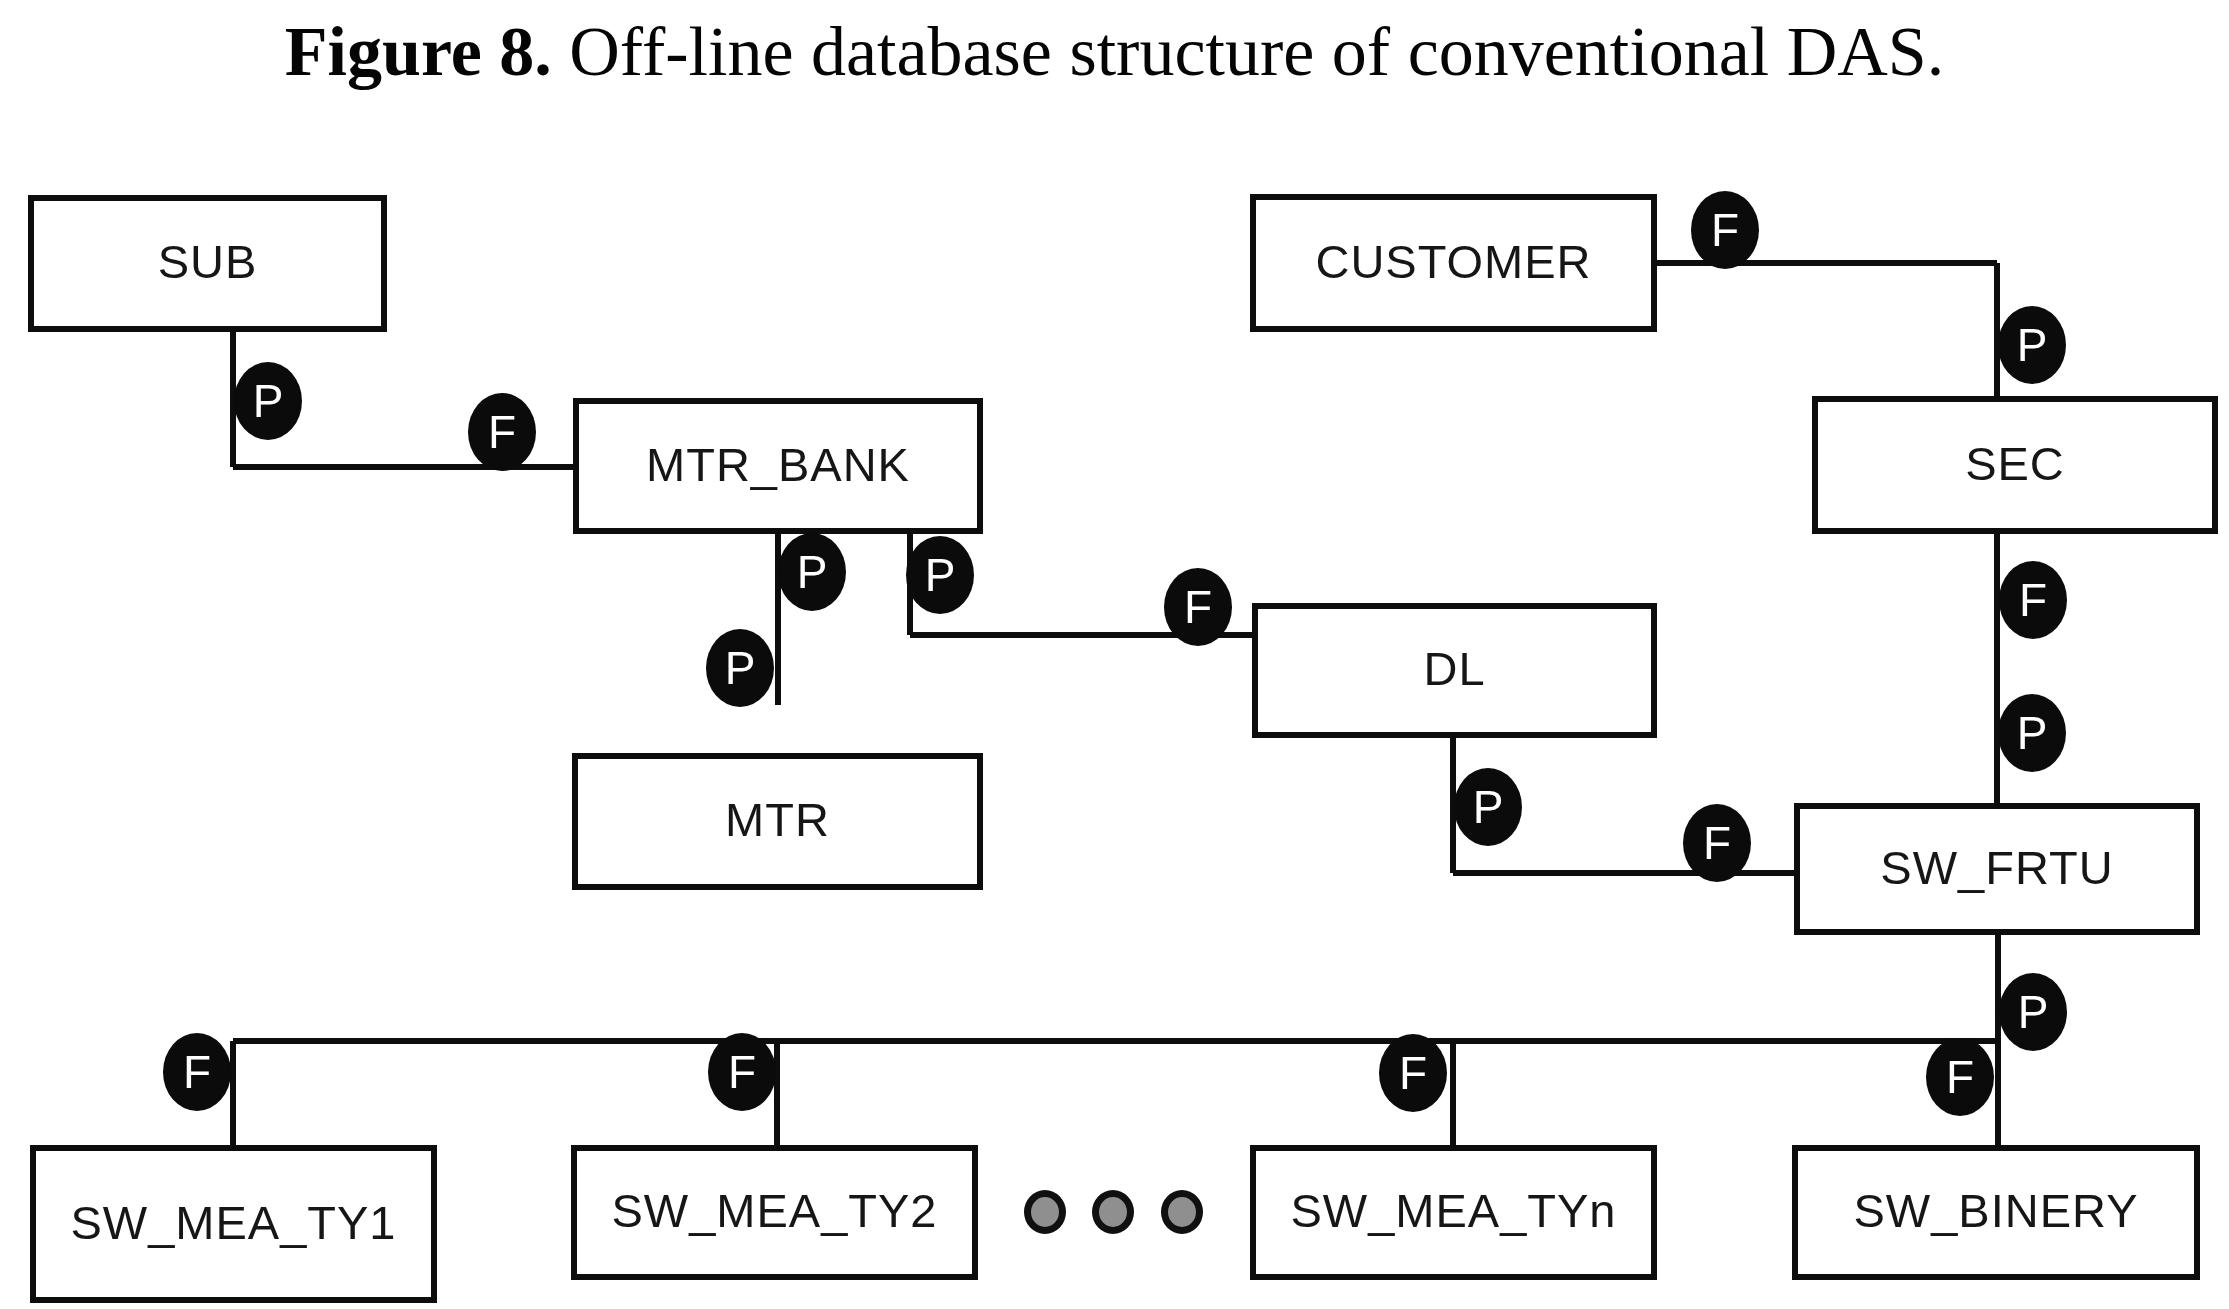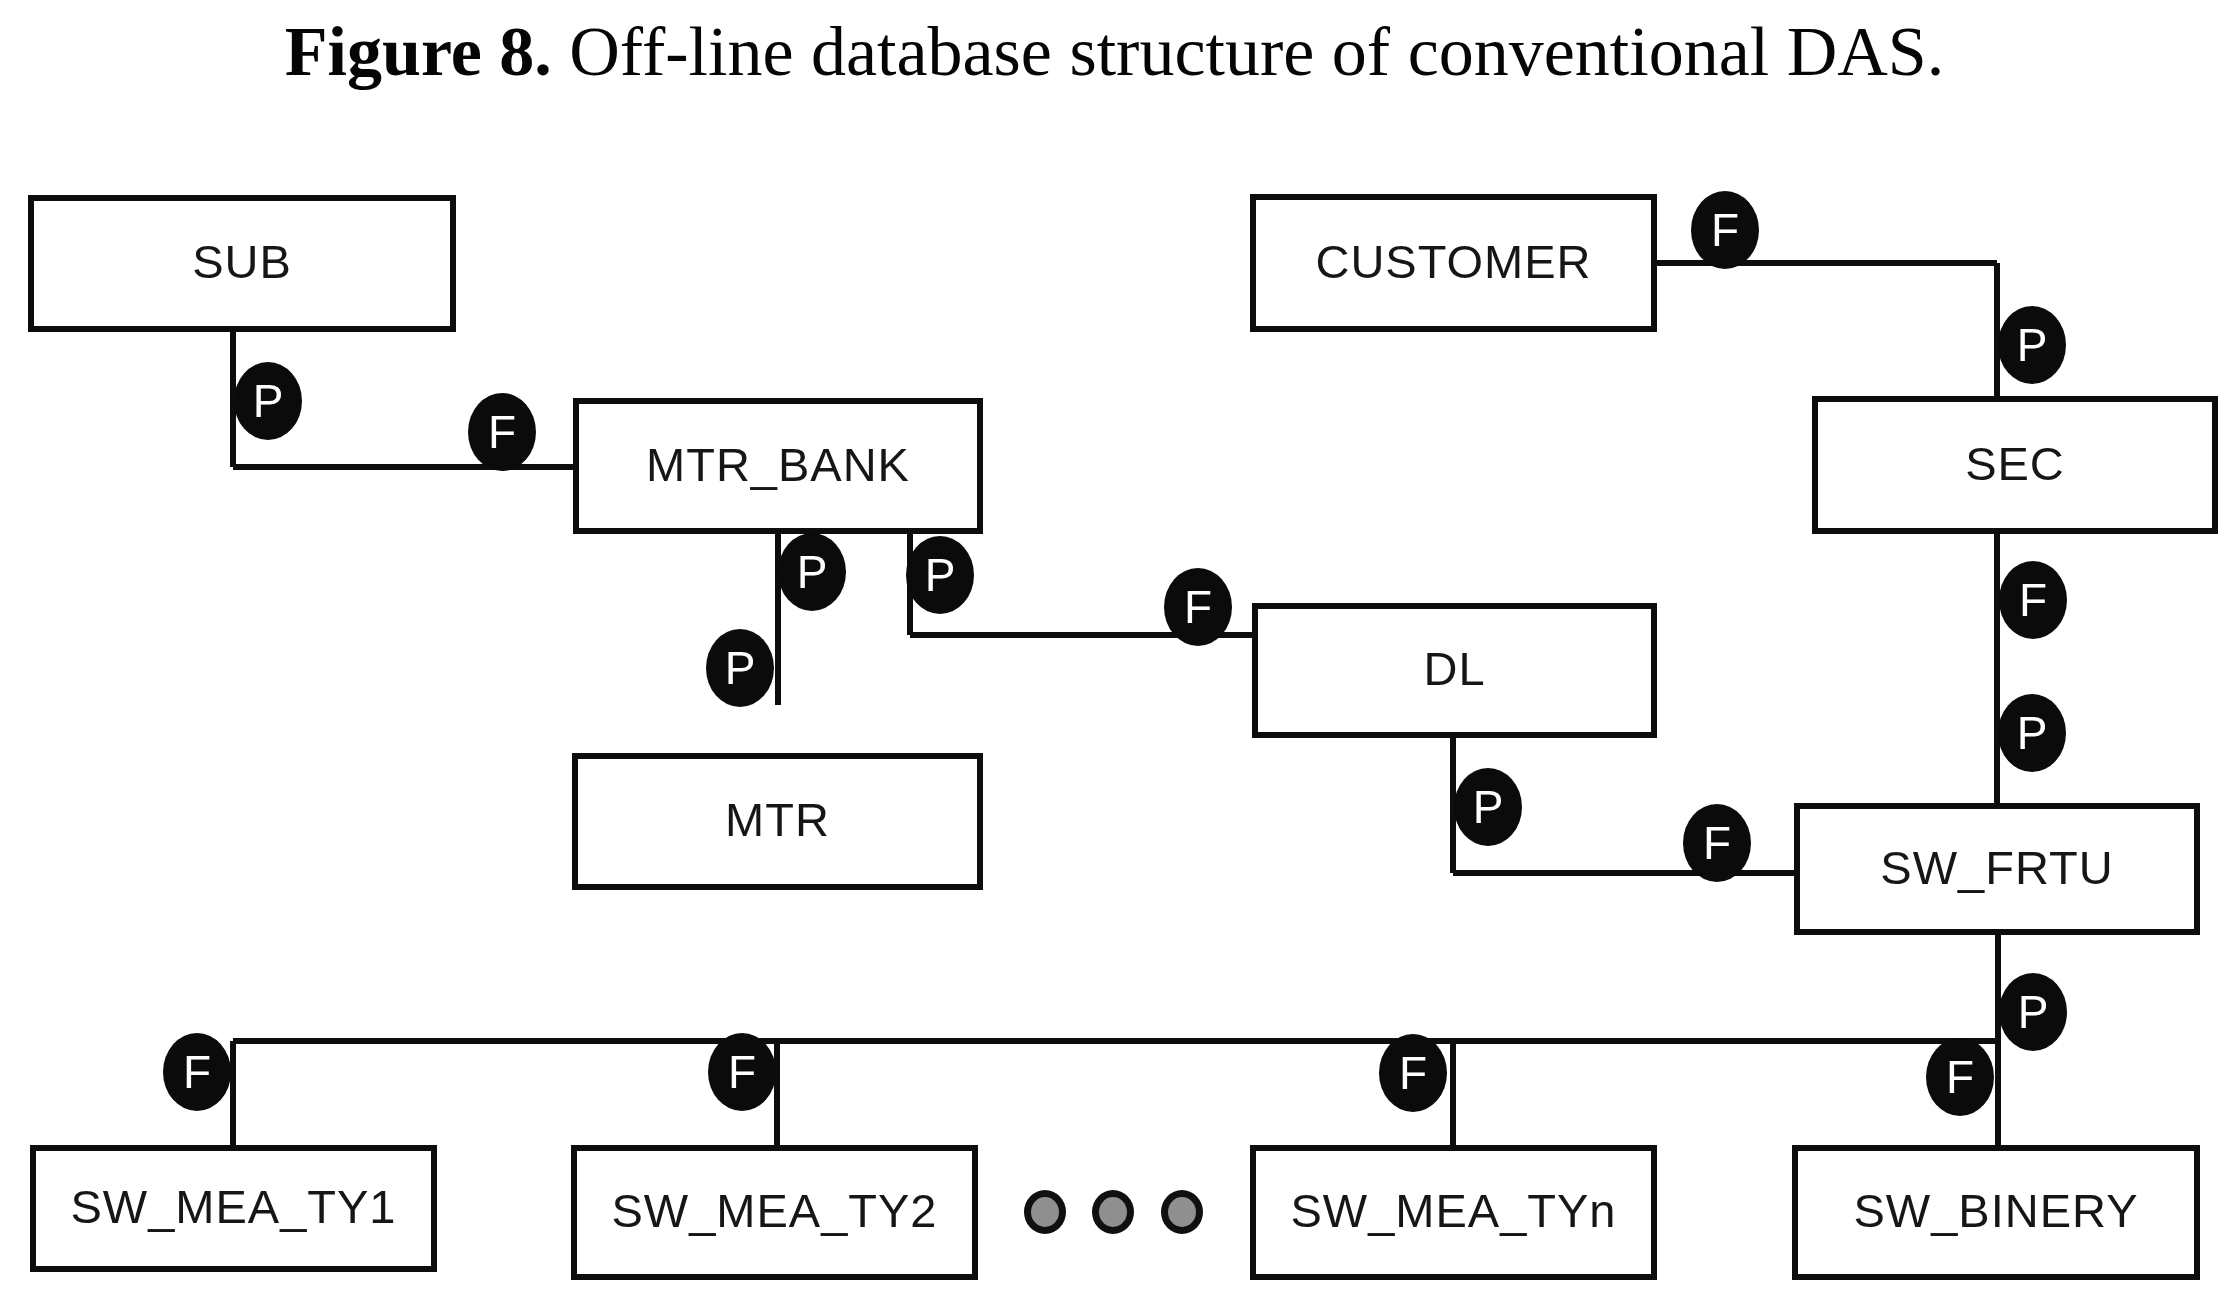--- a/index.html
+++ b/index.html
@@ -92,42 +92,42 @@
       <div class="connector" style="left: 1450px; top: 738px; width: 6px; height: 135px;"></div>
       <div class="connector" style="left: 1453px; top: 870px; width: 341px; height: 6px;"></div>
       <div class="connector" style="left: 1995px; top: 935px; width: 6px; height: 106px;"></div>
       <div class="connector" style="left: 233px; top: 1038px; width: 1765px; height: 6px;"></div>
       <div class="connector" style="left: 230px; top: 1041px; width: 6px; height: 104px;"></div>
       <div class="connector" style="left: 774px; top: 1041px; width: 6px; height: 104px;"></div>
       <div class="connector" style="left: 1450px; top: 1041px; width: 6px; height: 104px;"></div>
       <div class="connector" style="left: 1995px; top: 1041px; width: 6px; height: 104px;"></div>
     </div>
   <div id="entity-layer">
-      <div class="entity" style="left: 28px; top: 195px; width: 428px; height: 137px;">
+      <div class="entity" style="left: 28px; top: 195px; width: 359px; height: 137px;">
         <span class="entity-label">SUB</span>
       </div>
       <div class="entity" style="left: 1250px; top: 194px; width: 407px; height: 138px;">
         <span class="entity-label">CUSTOMER</span>
       </div>
       <div class="entity" style="left: 573px; top: 398px; width: 410px; height: 136px;">
         <span class="entity-label">MTR_BANK</span>
       </div>
       <div class="entity" style="left: 1812px; top: 396px; width: 406px; height: 138px;">
         <span class="entity-label">SEC</span>
       </div>
       <div class="entity" style="left: 1252px; top: 603px; width: 405px; height: 135px;">
         <span class="entity-label">DL</span>
       </div>
       <div class="entity" style="left: 572px; top: 705px; width: 411px; height: 137px; margin-top: 48px;">
         <span class="entity-label">MTR</span>
       </div>
       <div class="entity" style="left: 1794px; top: 803px; width: 406px; height: 132px;">
         <span class="entity-label">SW_FRTU</span>
       </div>
-      <div class="entity" style="left: 30px; top: 1145px; width: 407px; height: 127px;">
+      <div class="entity" style="left: 30px; top: 1145px; width: 407px; height: 158px;">
         <span class="entity-label">SW_MEA_TY1</span>
       </div>
       <div class="entity" style="left: 571px; top: 1145px; width: 407px; height: 135px; text-align: right;">
         <span class="entity-label">SW_MEA_TY2</span>
       </div>
       <div class="entity" style="left: 1250px; top: 1145px; width: 407px; height: 135px;">
         <span class="entity-label">SW_MEA_TYn</span>
       </div>
       <div class="entity" style="left: 1792px; top: 1145px; width: 408px; height: 135px;">
         <span class="entity-label">SW_BINERY</span>

